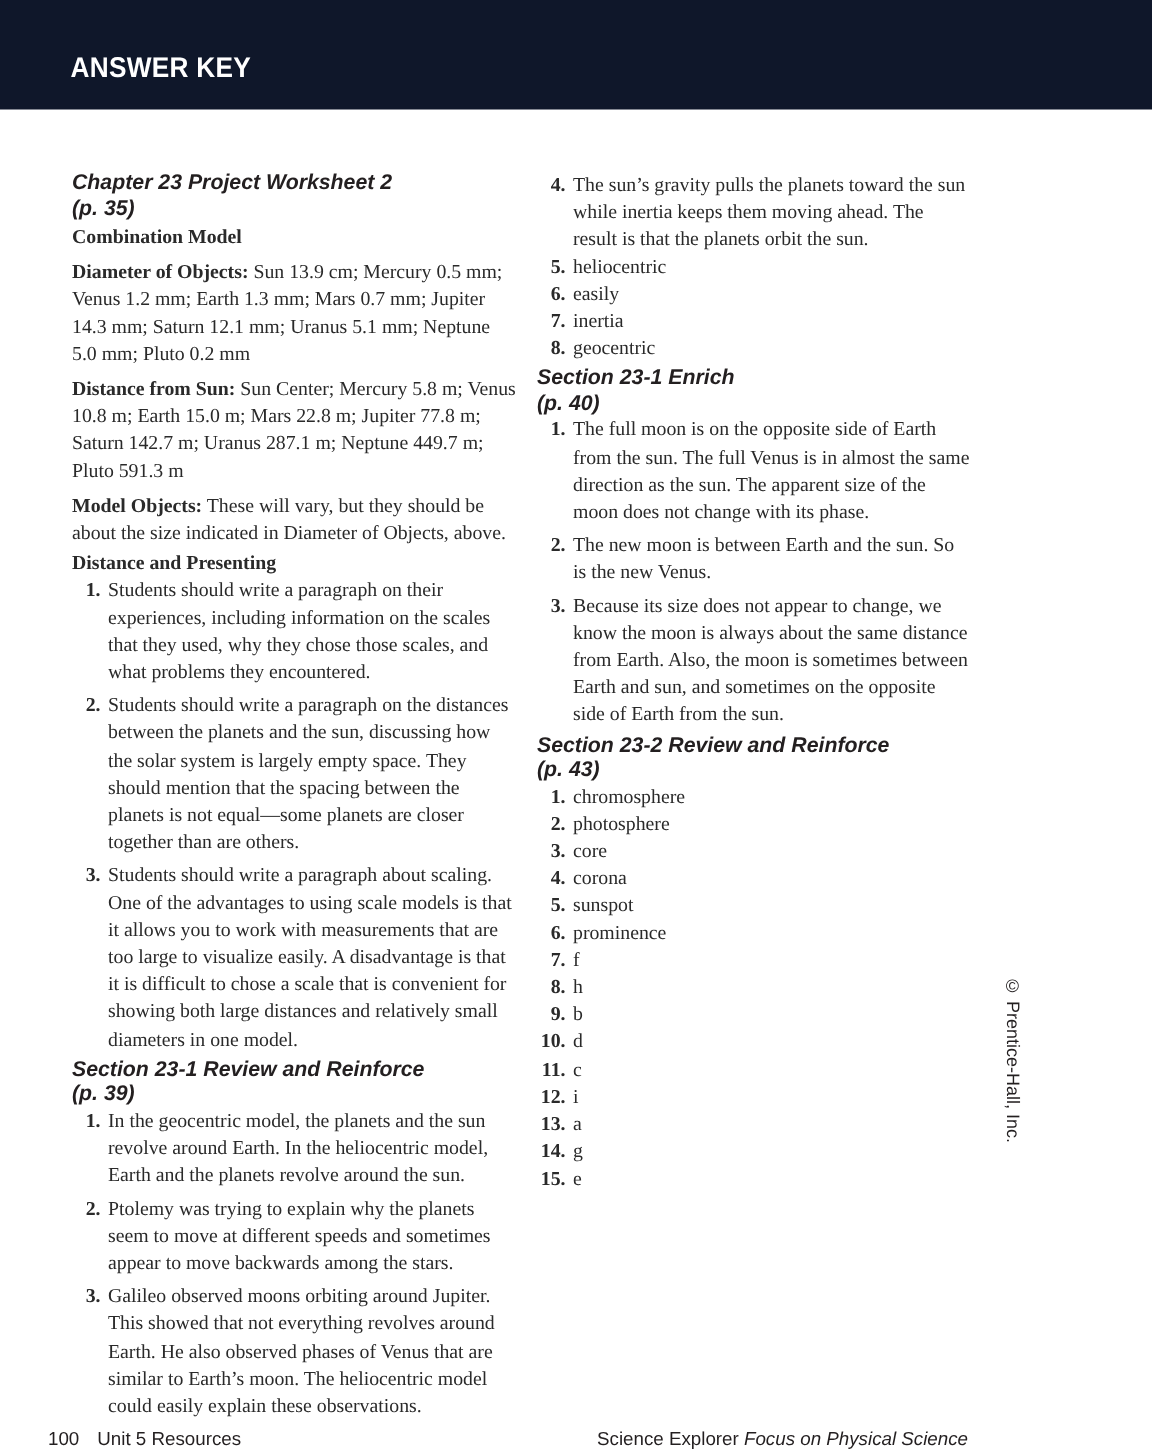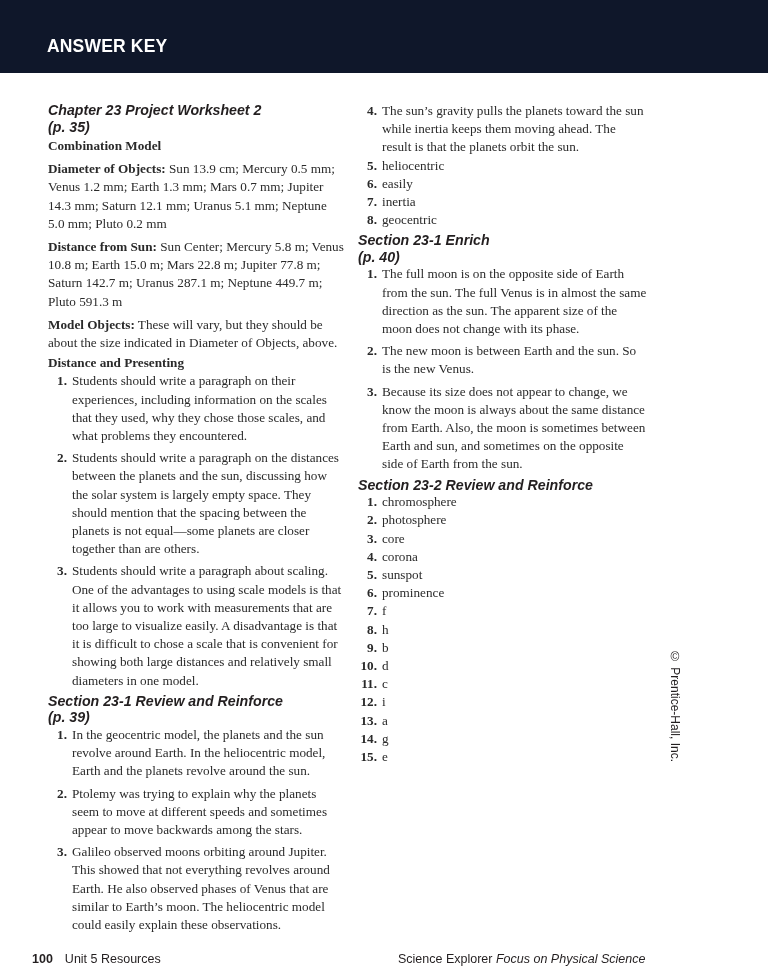--- a/index.html
+++ b/index.html
@@ -30,31 +30,31 @@
   .para { margin-top: 5px; }
   .para b { font-weight: bold; }
 
   ol.items { list-style: none; }
   .item { display: flex; margin-top: 0; }
   .item.spaced { margin-top: 4px; }
   .num { font-weight: bold; width: 24px; text-align: right; padding-right: 5px; flex: none; }
   .item-text { flex: 1; }
 
   .section { margin-top: 3px; }
-  .section.first { margin-top: 0; }
+  .section.first { margin-top: 12px; }
 
   .copyright {
     position: absolute; left: 668px; top: 650px;
     font-family: "Liberation Sans", "DejaVu Sans", sans-serif; font-size: 12px; color: #231f20;
     writing-mode: vertical-rl; white-space: nowrap;
   }
 
   .footer { position: absolute; top: 952px; font-family: "Liberation Sans", "DejaVu Sans", sans-serif; font-size: 12.5px; color: #231f20; }
   .footer-left { left: 32px; }
-  .footer-left .page-num { font-weight: bold; margin-right: 12px; }
+  .footer-left .page-num { font-weight: normal; margin-right: 12px; }
   .footer-right { left: 398px; }
   .footer-right i { font-style: italic; }
 </style>
 </head>
 <body>
 
 <div class="header-bar">
   <div class="header-title">ANSWER KEY</div>
 </div>
 
@@ -143,20 +143,21 @@
         </li>
       <li class="item spaced">
           <span class="num">3.</span>
           <span class="item-text">Because its size does not appear to change, we know the moon is always about the same distance from Earth. Also, the moon is sometimes between Earth and sun, and sometimes on the opposite side of Earth from the sun.</span>
         </li>
     </ol>
   </div>
 
   <div class="section">
     <div class="sec-title">Section 23-2 Review and Reinforce</div>
+    <div class="sec-title">(p. 43)</div>
     <ol class="items">
       <li class="item">
           <span class="num">1.</span>
           <span class="item-text">chromosphere</span>
         </li>
       <li class="item">
           <span class="num">2.</span>
           <span class="item-text">photosphere</span>
         </li>
       <li class="item">

